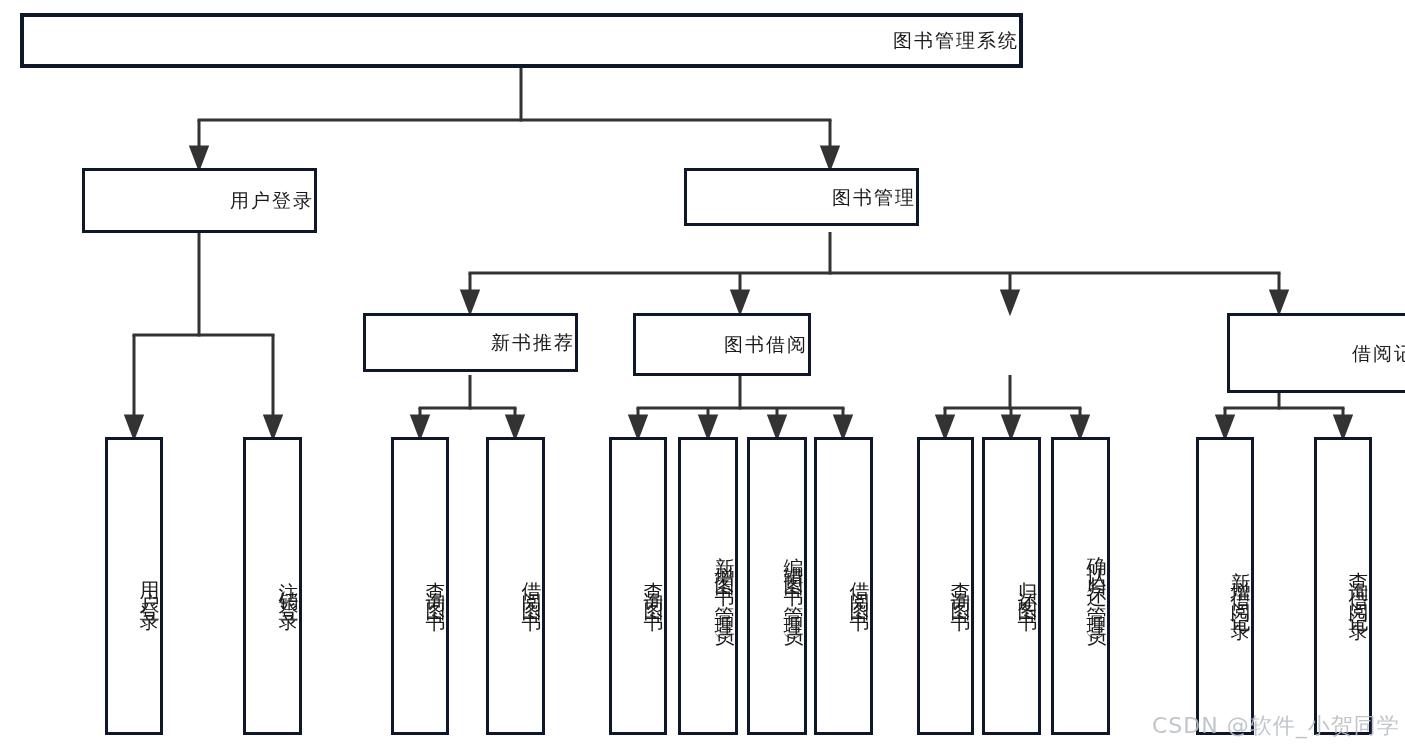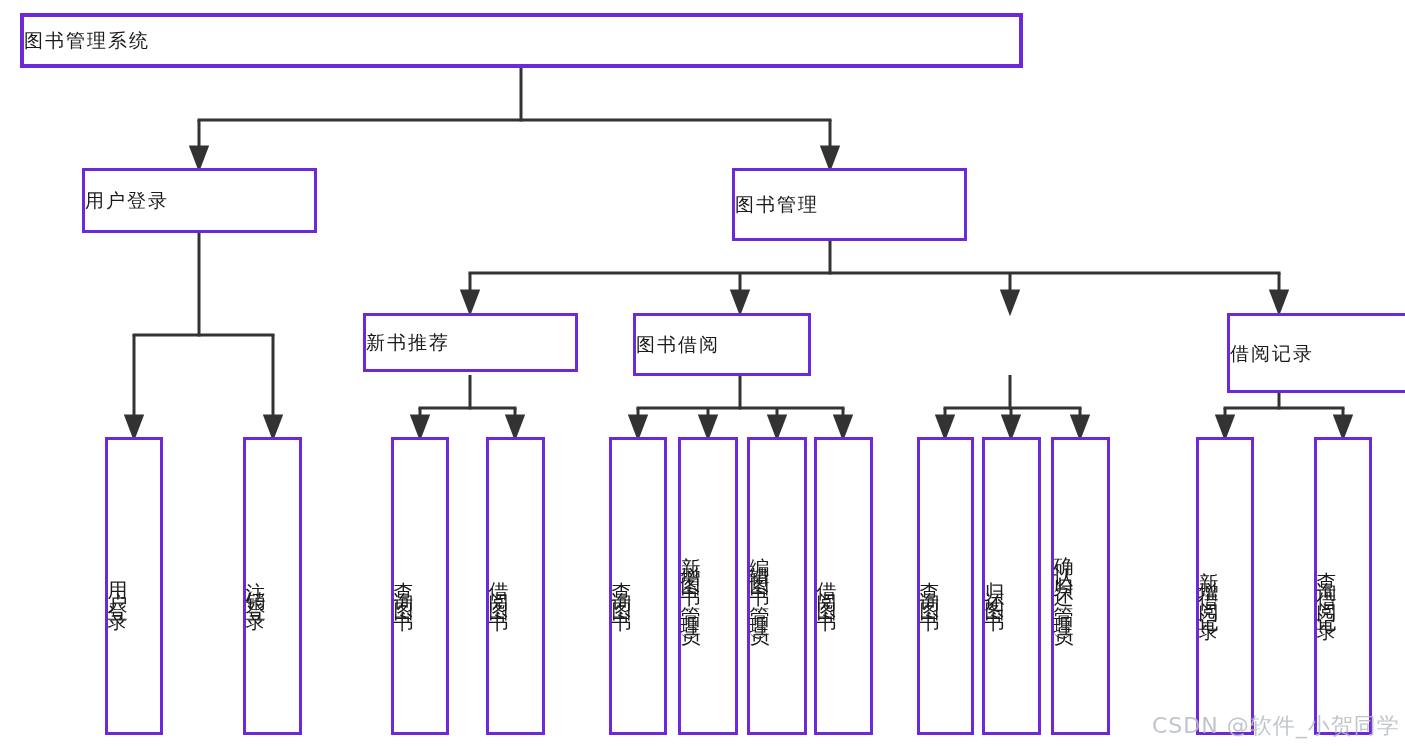--- a/index.html
+++ b/index.html
@@ -2,22 +2,22 @@
 <html><head>
 <meta charset="utf-8">
 <style>
   html,body{margin:0;padding:0;background:#ffffff;}
   .stage{
     position:relative;width:1405px;height:747px;background:#ffffff;
     font-family:"DejaVu Sans","Liberation Sans",sans-serif;overflow:hidden;
   }
   .connectors{position:absolute;left:0;top:0;width:1405px;height:747px;}
   .node{
-    position:absolute;background:#ffffff;border:3px solid #6d28d9;
-    box-sizing:border-box;display:flex;align-items:center;justify-content:flex-start;
+    position:absolute;background:#ffffff;border:3px solid #0f172a;
+    box-sizing:border-box;display:flex;align-items:center;justify-content:flex-end;
   }
   .node.root{border-width:4px;}
   .hlabel{
     font-size:19px;color:#1a1a1a;letter-spacing:2px;line-height:1;white-space:nowrap;
   }
   .leaf{top:437px;height:298px;}
   .vlabel{
     writing-mode:vertical-rl;text-orientation:mixed;
     font-size:20px;color:#1a1a1a;letter-spacing:10px;line-height:1;
   }
@@ -93,21 +93,21 @@
       <polygon points="1335,416 1351,416 1343,437"></polygon>
   </svg>
 
   <div class="node root" style="left:20px;top:13px;width:1003px;height:55px">
     <span class="hlabel">图书管理系统</span>
   </div>
 
   <div class="node" style="left:82px;top:168px;width:235px;height:65px">
     <span class="hlabel">用户登录</span>
   </div>
-  <div class="node" style="left:732px;top:168px;width:235px;height:73px">
+  <div class="node" style="left:684px;top:168px;width:235px;height:58px">
     <span class="hlabel">图书管理</span>
   </div>
 
   <div class="node" style="left:363px;top:313px;width:215px;height:59px">
     <span class="hlabel">新书推荐</span>
   </div>
   <div class="node" style="left:633px;top:313px;width:178px;height:63px">
     <span class="hlabel">图书借阅</span>
   </div>
   <div class="node" style="left:1227px;top:313px;width:212px;height:80px">

